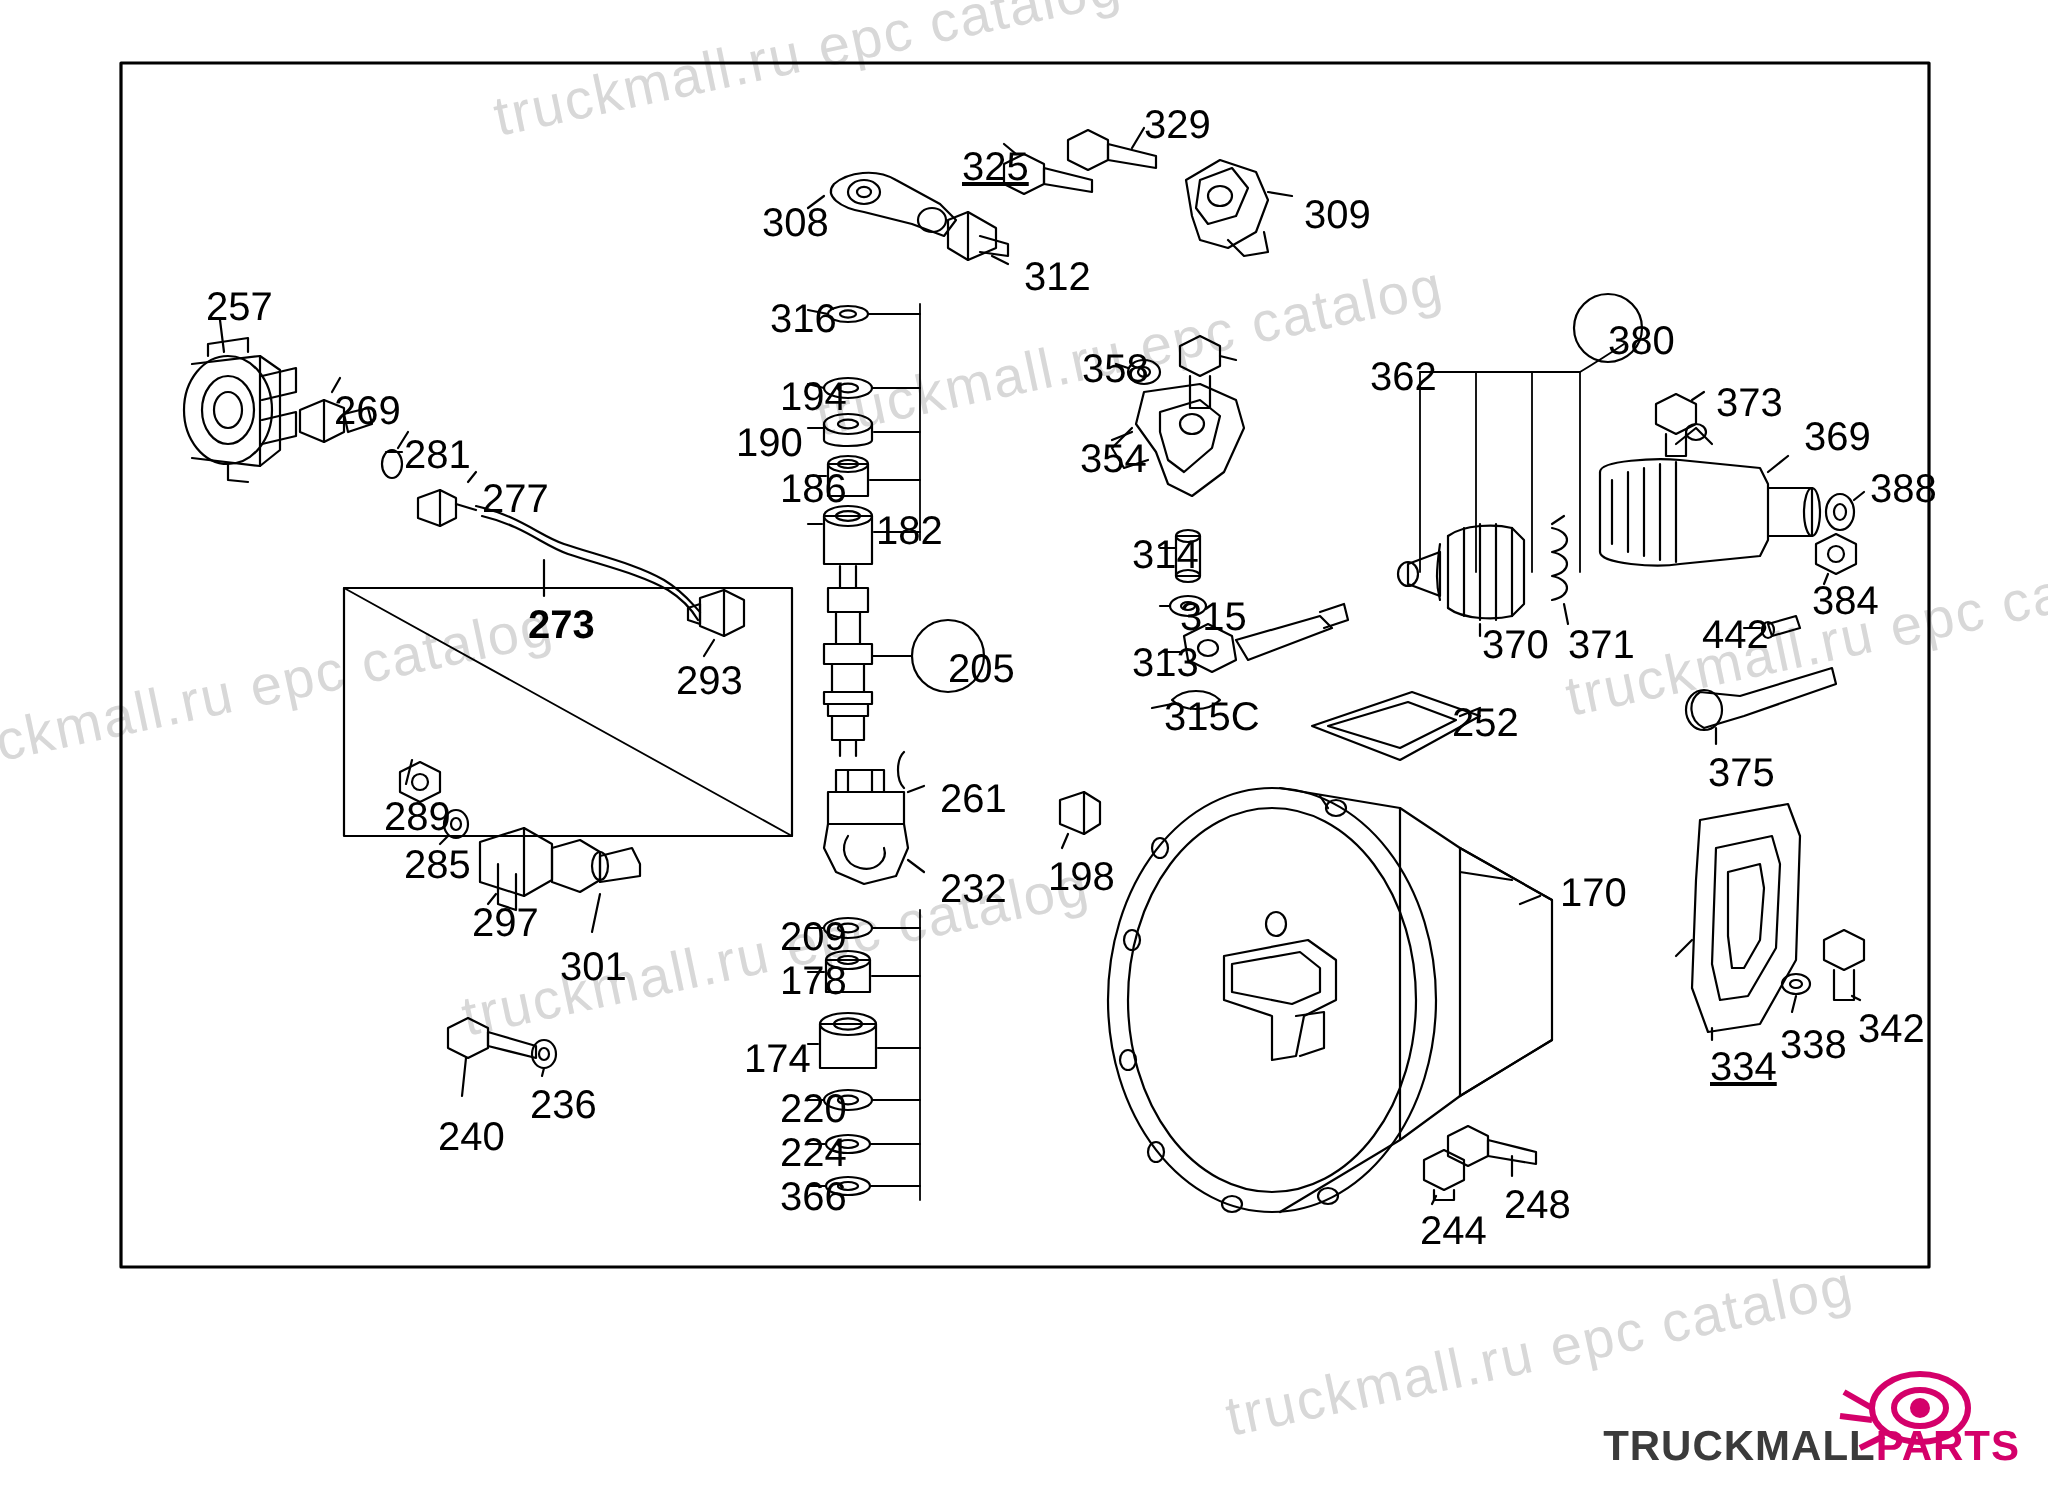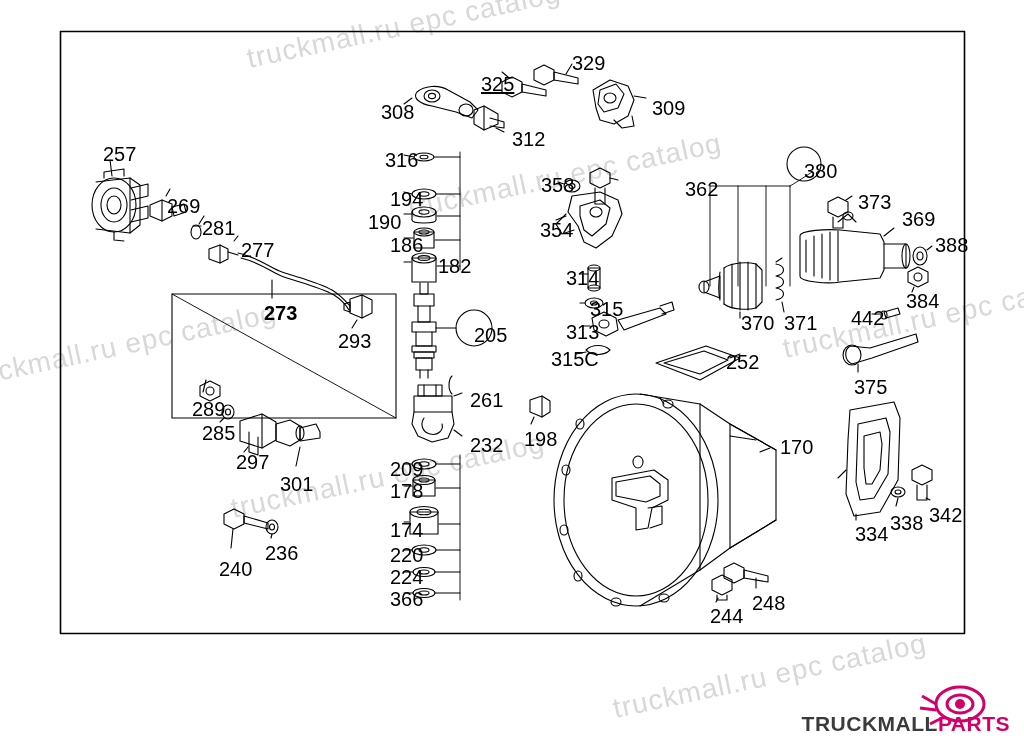--- a/index.html
+++ b/index.html
@@ -465,40 +465,40 @@
     <div class="label" style="left: 385px; top: 153px;">316</div>
     <div class="label" style="left: 390px; top: 192px;">194</div>
     <div class="label" style="left: 368px; top: 215px; text-align: center;">190</div>
     <div class="label" style="left: 390px; top: 238px;">186</div>
     <div class="label" style="left: 390px; top: 259px; margin-left: 48px;">182</div>
     <div class="label" style="left: 474px; top: 328px;">205</div>
     <div class="label" style="left: 470px; top: 393px;">261</div>
     <div class="label" style="left: 470px; top: 438px;">232</div>
     <div class="label" style="left: 390px; top: 462px;">209</div>
     <div class="label" style="left: 390px; top: 484px;">178</div>
-    <div class="label" style="left: 390px; top: 523px;">174</div>
+    <div class="label" style="left: 372px; top: 523px;">174</div>
     <div class="label" style="left: 390px; top: 548px;">220</div>
     <div class="label" style="left: 390px; top: 570px;">224</div>
     <div class="label" style="left: 390px; top: 592px;">366</div>
     <div class="label" style="left: 381px; top: 105px;">308</div>
     <div class="label" style="left: 481px; top: 77px; text-decoration: underline;">325</div>
     <div class="label" style="left: 572px; top: 56px;">329</div>
     <div class="label" style="left: 512px; top: 132px;">312</div>
     <div class="label" style="left: 652px; top: 101px;">309</div>
     <div class="label" style="left: 657px; top: 182px; margin-left: 28px;">362</div>
     <div class="label" style="left: 541px; top: 178px;">358</div>
     <div class="label" style="left: 540px; top: 223px;">354</div>
     <div class="label" style="left: 566px; top: 271px;">314</div>
     <div class="label" style="left: 566px; top: 302px; margin-left: 24px;">315</div>
     <div class="label" style="left: 566px; top: 325px;">313</div>
-    <div class="label" style="left: 551px; top: 352px;">315C</div>
+    <div class="label" style="left: 582px; top: 352px;">315C</div>
     <div class="label" style="left: 726px; top: 355px;">252</div>
     <div class="label" style="left: 524px; top: 432px;">198</div>
     <div class="label" style="left: 780px; top: 440px;">170</div>
-    <div class="label" style="left: 855px; top: 527px;">334</div>
+    <div class="label" style="left: 855px; top: 527px; text-decoration: underline;">334</div>
     <div class="label" style="left: 890px; top: 516px;">338</div>
     <div class="label" style="left: 929px; top: 508px;">342</div>
     <div class="label" style="left: 710px; top: 609px;">244</div>
     <div class="label" style="left: 752px; top: 596px;">248</div>
     <div class="label" style="left: 804px; top: 164px;">380</div>
     <div class="label" style="left: 858px; top: 195px;">373</div>
     <div class="label" style="left: 902px; top: 212px;">369</div>
     <div class="label" style="left: 935px; top: 238px;">388</div>
     <div class="label" style="left: 906px; top: 294px;">384</div>
     <div class="label" style="left: 741px; top: 316px;">370</div>

